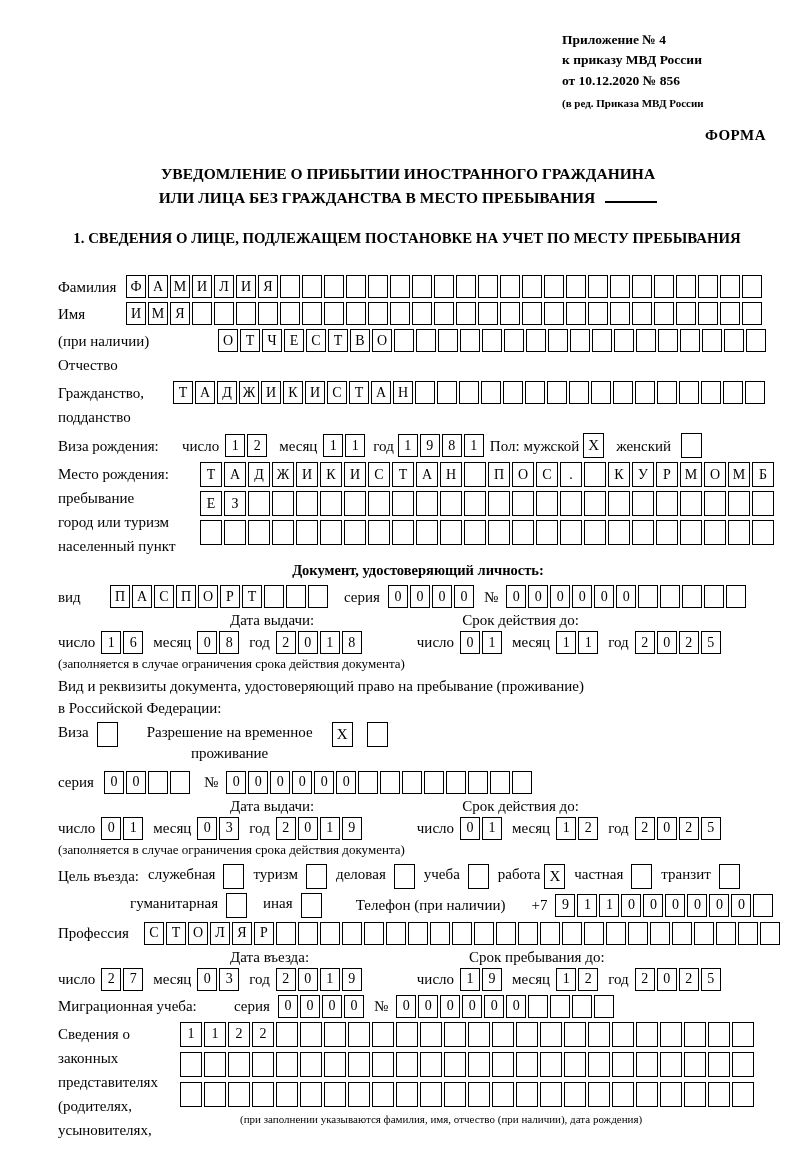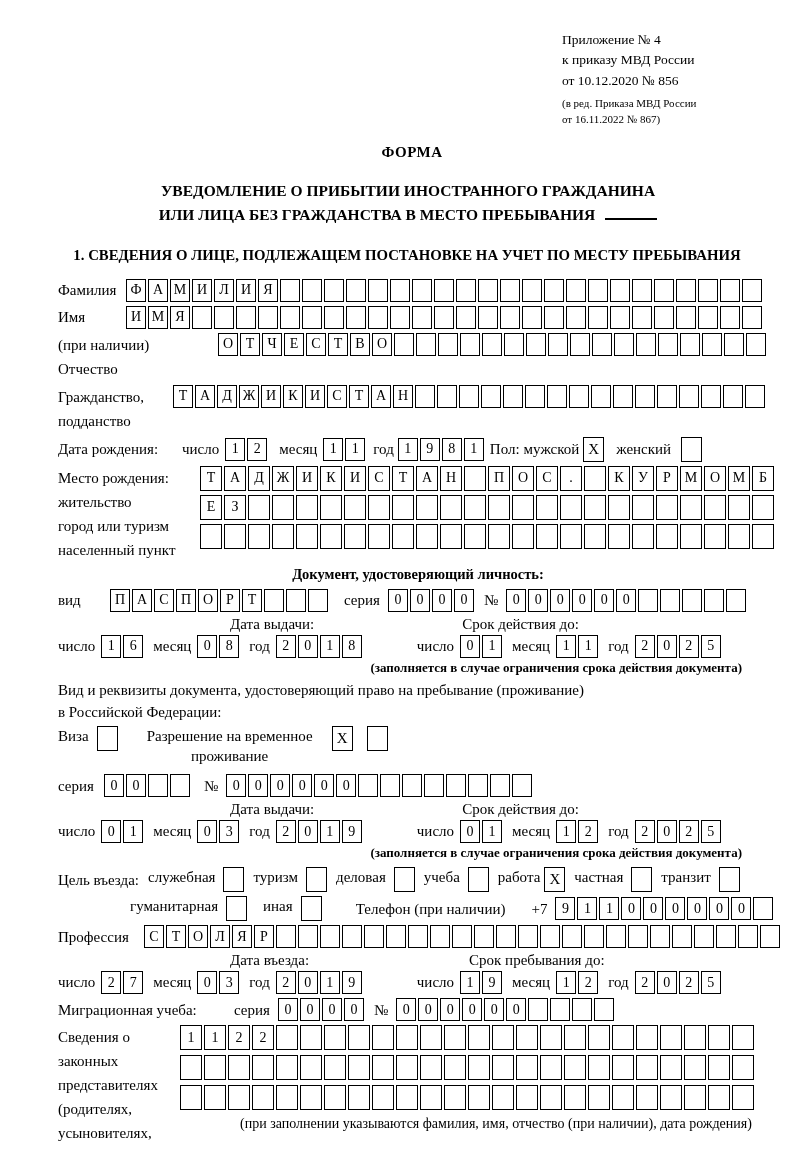--- a/index.html
+++ b/index.html
@@ -3,26 +3,26 @@
 <meta charset="utf-8">
 <style>
   * { margin:0; padding:0; box-sizing:border-box; }
   body { background:#888; font-family:"Liberation Serif", serif; }
   .page {
     width:800px; height:1163px; background:#fff; color:#000;
     margin:0 auto; position:relative; overflow:hidden;
     padding:30px 22px 8px 58px;
     font-family:"Liberation Serif", serif;
   }
-  .appendix { margin-left:504px; font-size:13.5px; line-height:1.5; }
+  .appendix { margin-left:504px; font-size:13.5px; line-height:1.5;font-weight:bold; }
   .appendix .rev { font-size:11px; margin-top:4px; }
-  .forma { text-align:center; margin-right:12px; font-weight:bold; font-size:15px; margin-top:16px; letter-spacing:.5px; }
+  .forma { text-align:right; margin-right:12px; font-weight:bold; font-size:15px; margin-top:16px; letter-spacing:.5px; }
   .title { text-align:center; font-weight:bold; font-size:15.5px; line-height:1.55; margin-top:18px; margin-left:-20px; }
   .blank-line { display:inline-block; width:52px; border-bottom:2px solid #000; height:.9em; margin-left:10px; }
-  .sec-head { text-align:center; font-weight:bold; font-size:14.8px; margin:20px 0 15px -22px; }
+  .sec-head { text-align:center; font-weight:bold; font-size:14.8px; margin:20px 0 28px -22px; }
 
   .f-row { display:flex; align-items:center; margin-bottom:4px; }
   .f-row.top { align-items:flex-start; }
   .lbl { font-size:15px; flex-shrink:0; line-height:1.35; }
   .lblines div { font-size:15px; line-height:24px; }
   .boxes { display:flex; gap:2px; flex-wrap:nowrap; }
   .cbox {
     width:20px; height:23px; border:1.5px solid #000; background:#fff;
     display:flex; align-items:center; justify-content:center;
     font-size:14px; flex-shrink:0;
@@ -33,37 +33,36 @@
     display:inline-flex; align-items:center; justify-content:center;
     font-size:15px; flex-shrink:0;
   }
   .pair { display:flex; align-items:flex-start; gap:8px; }
   .doc-head { text-align:center; font-weight:bold; font-size:14.5px; margin:4px 0 6px; }
   .date-heads { display:flex; font-size:15px; margin-bottom:2px; }
   .date-vals { display:flex; align-items:center; margin-bottom:2px; }
   .dgroup { display:flex; align-items:center; }
   .dgroup .dl { font-size:15px; margin-right:6px; }
   .dgroup .gap { margin-left:10px; }
-  .note-right { text-align:right; font-size:13px; margin:1px 36px 6px 0;font-weight:bold; }
+  .note-right { text-align:left; font-size:13px; margin:1px 36px 6px 0; }
   .plain { font-size:15px; margin-bottom:5px; }
   .ctr { text-align:center; }
-  .final-note { font-size:14px; margin:6px 0 0 84px; }
+  .final-note { font-size:11px; margin:6px 0 0 84px; }
 </style>
 </head>
 <body>
 
 <div class="page">
 
   <div class="appendix">
     <div>Приложение № 4</div>
     <div>к приказу МВД России</div>
     <div>от 10.12.2020 № 856</div>
     <div class="rev">
       <div>(в ред. Приказа МВД России</div>
-      <div>от 16.11.2022 № 867)</div>
     </div>
   </div>
 
   <div class="forma">ФОРМА</div>
 
   <div class="title">
     <div>УВЕДОМЛЕНИЕ О ПРИБЫТИИ ИНОСТРАННОГО ГРАЖДАНИНА</div>
     <div>
       <span>ИЛИ ЛИЦА БЕЗ ГРАЖДАНСТВА В МЕСТО ПРЕБЫВАНИЯ</span><span class="blank-line"></span>
     </div>
@@ -205,21 +204,21 @@
         <span class="cbox"></span>
         <span class="cbox"></span>
         <span class="cbox"></span>
         <span class="cbox"></span>
         <span class="cbox"></span>
         <span class="cbox"></span>
       </span>
   </div>
 
   <div class="f-row" style="margin-top:4px">
-    <span class="lbl" style="width:112px">Дата рождения:</span>
+    <span class="lbl" style="width:112px">Виза рождения:</span>
     <span class="lbl" style="margin:0 6px 0 12px">число</span>
     <span class="boxes">
         <span class="cbox">1</span>
         <span class="cbox">2</span>
       </span>
     <span class="lbl" style="margin:0 6px 0 12px">месяц</span>
     <span class="boxes">
         <span class="cbox">1</span>
         <span class="cbox">1</span>
       </span>
@@ -233,21 +232,21 @@
     <span class="lbl" style="margin-left:6px">Пол:</span>
     <span class="lbl" style="margin:0 4px">мужской</span>
     <span class="chk">X</span>
     <span class="lbl" style="margin:0 10px 0 12px">женский</span>
     <span class="chk"></span>
   </div>
 
   <div class="f-row top">
     <span class="lblines" style="width:142px">
       <div>Место рождения:</div>
-      <div>жительство</div>
+      <div>пребывание</div>
       <div>город или туризм</div>
       <div>населенный пункт</div>
     </span>
     <span>
       <span class="boxes wide" style="margin-bottom:4px">
           <span class="cbox">Т</span>
           <span class="cbox">А</span>
           <span class="cbox">Д</span>
           <span class="cbox">Ж</span>
           <span class="cbox">И</span>

